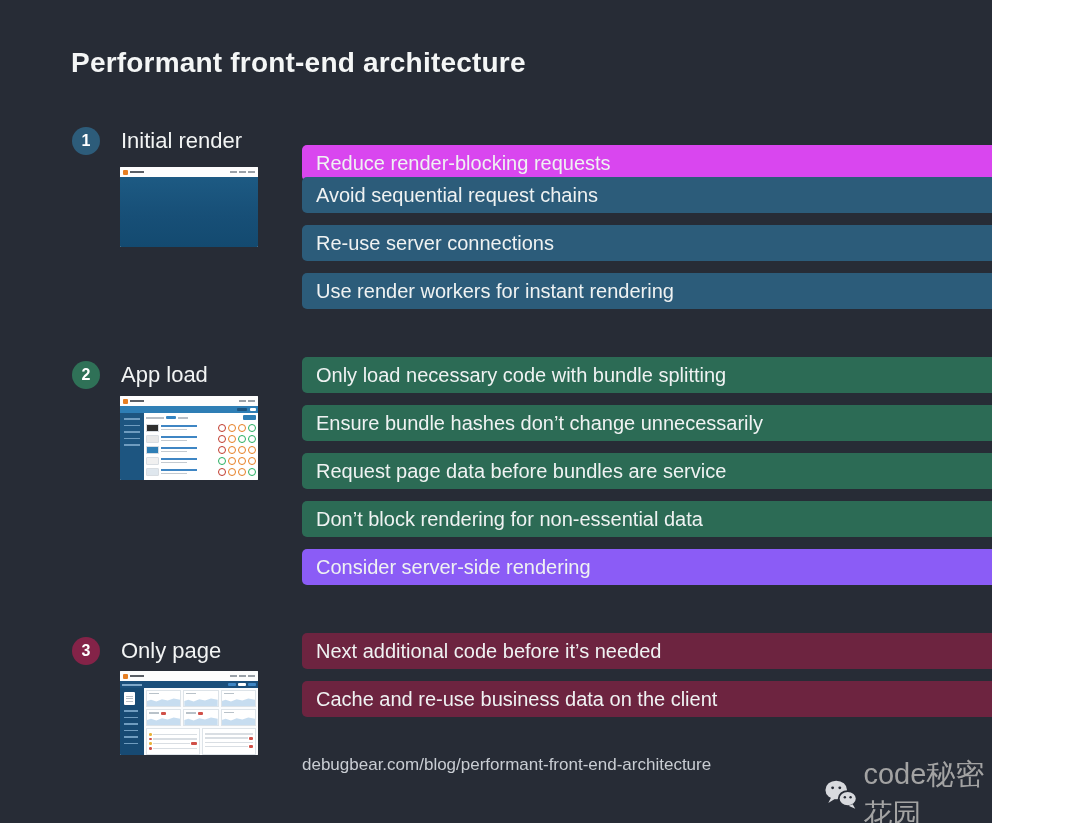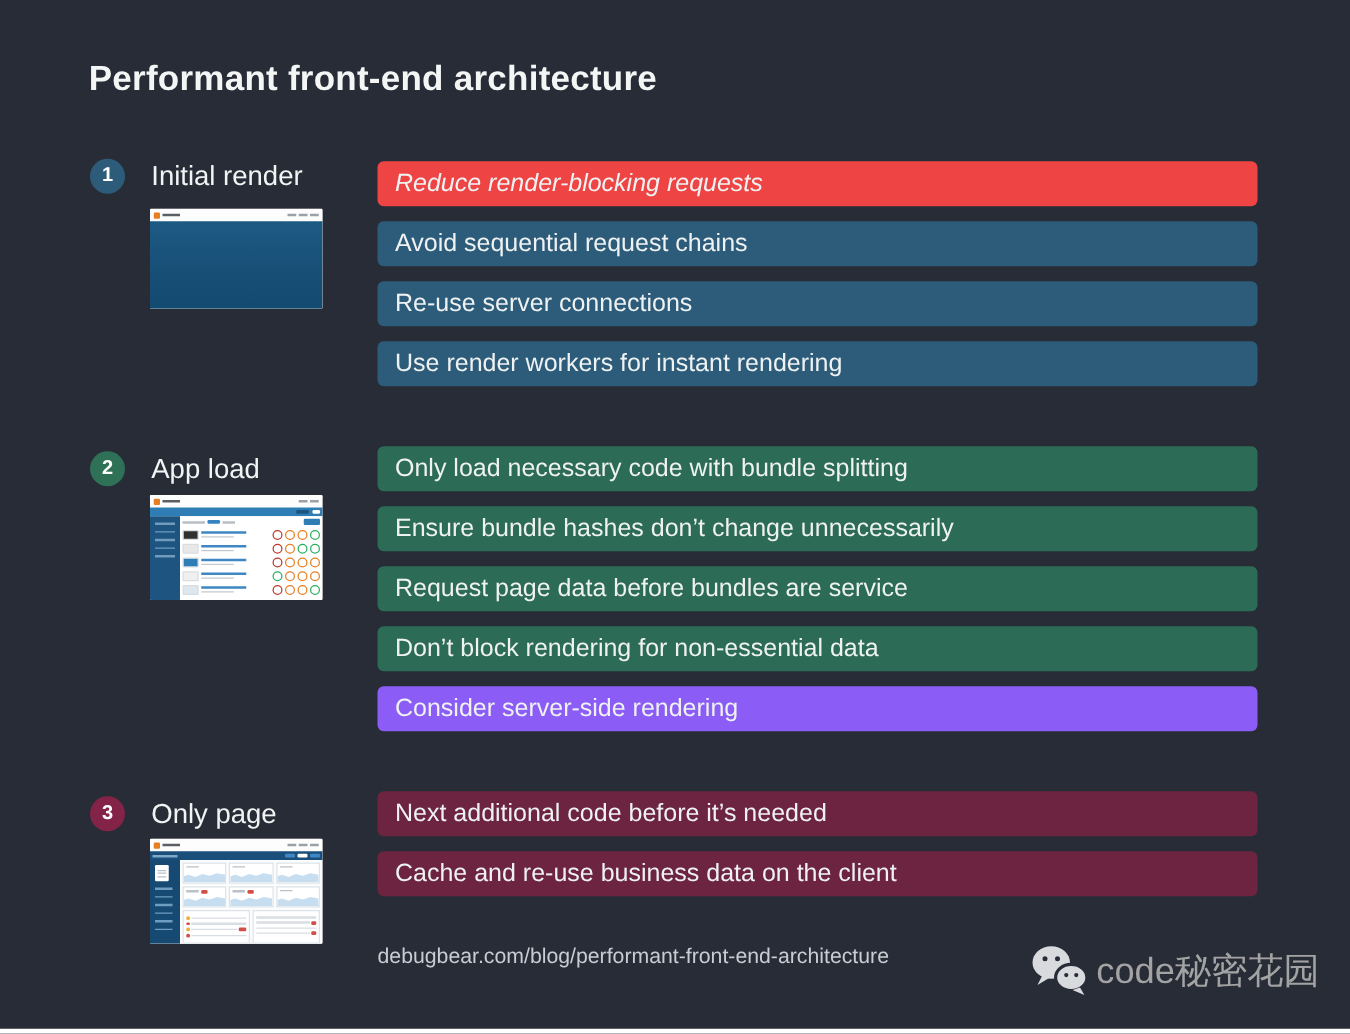--- a/index.html
+++ b/index.html
@@ -1,17 +1,17 @@
 <!DOCTYPE html>
 <html><head>
 <meta charset="utf-8">
 <style>
   html,body{margin:0;padding:0;background:#fff;}
   .canvas{
-    position:relative;width:1080px;height:827px;overflow:hidden;
+    position:relative;width:992px;height:827px;overflow:hidden;
     font-family:"Liberation Sans", sans-serif;
     background:#272c36;
   }
   .page-title{
     position:absolute;left:71px;top:47px;margin:0;
     font-size:28px;font-weight:700;color:#f4f6f6;letter-spacing:.2px;
   }
   .badge{
     position:absolute;width:28px;height:28px;border-radius:50%;
     color:#fff;font-size:16px;font-weight:700;
@@ -105,21 +105,21 @@
       <span class="mini-logo"></span>
       <span class="mini-title-bar"></span>
       <span class="mini-spacer"></span>
       <span class="mini-nav-bar"></span>
       <span class="mini-nav-bar"></span>
       <span class="mini-nav-bar"></span>
     </div>
     <div class="mini-hero"></div>
   </div>
   <div class="bars" style="left:302px;top:129px;">
-      <div class="bar" style="top: 0px; background: #ef4444; font-style: italic;">Reduce render-blocking requests</div>
+      <div class="bar" style="top: 16px; background: #d946ef;">Reduce render-blocking requests</div>
       <div class="bar" style="top: 48px; background: rgb(44, 92, 122);">Avoid sequential request chains</div>
       <div class="bar" style="top: 96px; background: rgb(44, 92, 122);">Re-use server connections</div>
       <div class="bar" style="top: 144px; background: rgb(44, 92, 122);">Use render workers for instant rendering</div>
     </div>
 
   <div class="badge" style="left: 72px; top: 361px; background: rgb(47, 113, 87);">2</div>
   <div class="step-label" style="left:121px;top:362px;">App load</div>
   <div class="thumb" style="top:396px;height:84px;">
     <div class="mini-header">
       <span class="mini-logo"></span>

